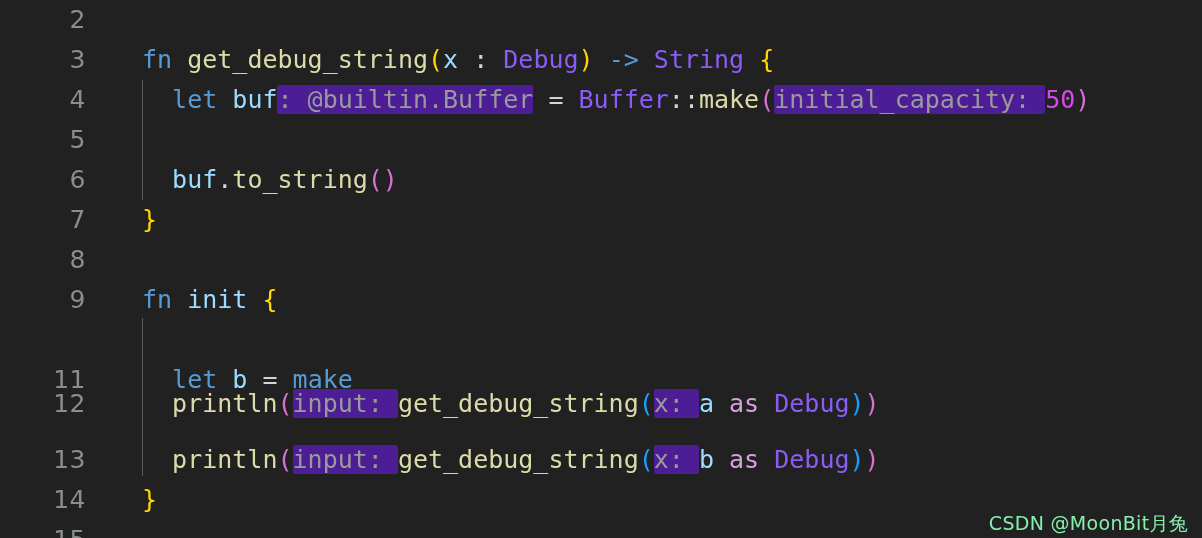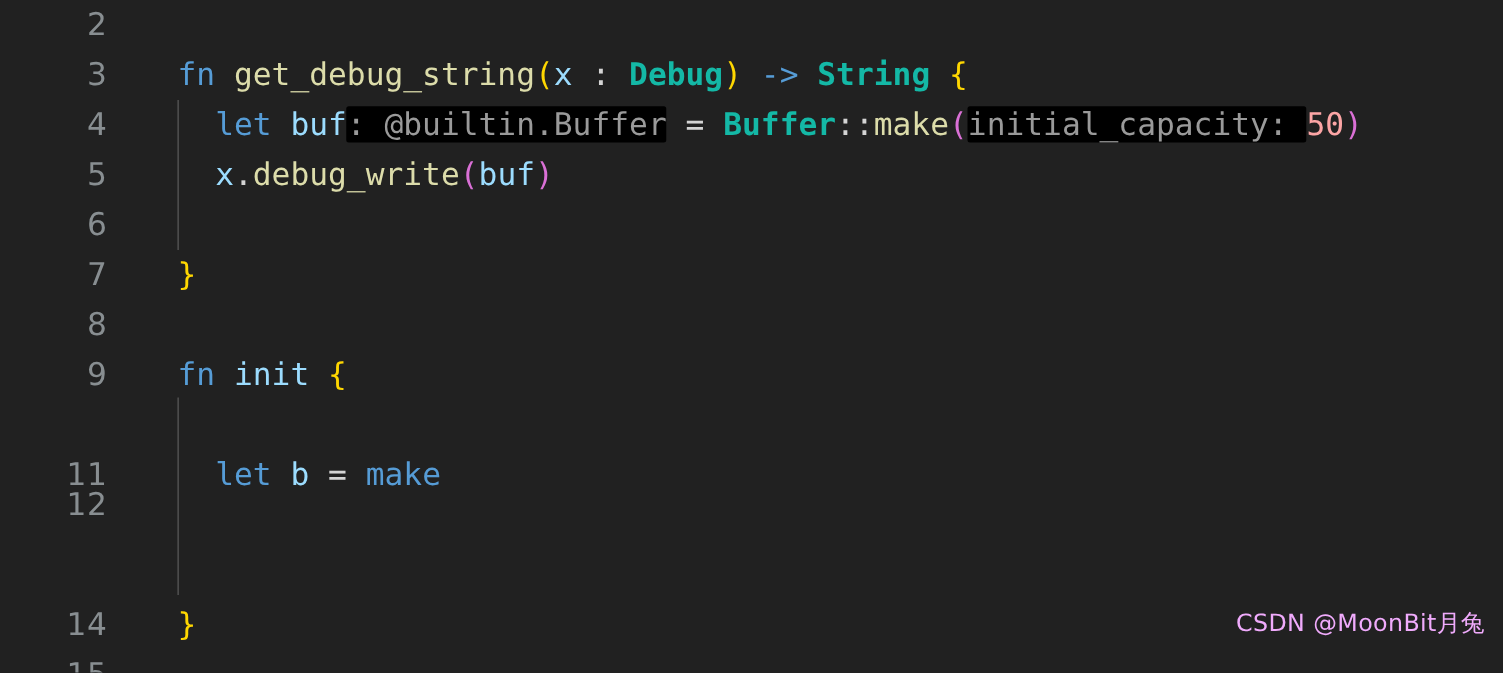--- a/index.html
+++ b/index.html
@@ -47,43 +47,43 @@
   
   .guide {
     position: absolute;
     width: 1px;
     background: #5a5a5a;
     left: 142px;
   }
   
   .kw       { color: #569cd6; }  
   .fname    { color: #dcdcaa; }  
-  .type     { color: #14b8a6; font-weight: bold; }  
+  .type     { color: #8b5cf6; }  
   .var      { color: #9cdcfe; }  
-  .num      { color: #fca5a5; }  
+  .num      { color: #d946ef; }  
   .op       { color: #d4d4d4; }  
   .arrow    { color: #569cd6; }  
   .kwas     { color: #d7a0df; }  
   .br-y     { color: #ffd700; }  
   .br-m     { color: #da70d6; }  
   .br-b     { color: #179fff; }  
   .colon    { color: #d4d4d4; }
   .dcolon   { color: #d4d4d4; }
   
   .hint {
     color: #9a9a9a;
-    background: #000000;
+    background: #4c1d95;
     border-radius: 2px;
     font-size: 25px;
   }
   .watermark {
     position: absolute;
     right: 14px;
-    bottom: 26px;
-    color: #f0abfc;
+    bottom: 1px;
+    color: #86efac;
     font-size: 19px;
     font-family: "DejaVu Sans", sans-serif;
     letter-spacing: 0.3px;
   }
 </style>
 </head>
 <body>
 
 <div id="editor">
 
@@ -100,25 +100,25 @@
     <span class="code"><span class="kw">fn</span> <span class="fname">get_debug_string</span><span class="br-y">(</span><span class="var">x</span><span class="colon"> : </span><span class="type">Debug</span><span class="br-y">)</span> <span class="arrow">-&gt;</span> <span class="type">String</span> <span class="br-y">{</span></span>
   </div>
 
   <div class="line" style="top:80px;position:absolute;width:100%;">
     <span class="ln">4</span>
     <span class="code">  <span class="kw">let</span> <span class="var">buf</span><span class="hint">: @builtin.Buffer</span> <span class="op">=</span> <span class="type">Buffer</span><span class="dcolon">::</span><span class="fname">make</span><span class="br-m">(</span><span class="hint">initial_capacity: </span><span class="num">50</span><span class="br-m">)</span></span>
   </div>
 
   <div class="line" style="top:120px;position:absolute;width:100%;">
     <span class="ln">5</span>
-    <span class="code">  <span class="var">x</span><span class="op">.</span><span class="fname">debug_write</span><span class="br-m">(</span><span class="var">buf</span><span class="br-m">)</span></span>
   </div>
 
   <div class="line" style="top:160px;position:absolute;width:100%;">
     <span class="ln">6</span>
+    <span class="code">  <span class="var">buf</span><span class="op">.</span><span class="fname">to_string</span><span class="br-m">(</span><span class="br-m">)</span></span>
   </div>
 
   <div class="line" style="top:200px;position:absolute;width:100%;">
     <span class="ln">7</span>
     <span class="code"><span class="br-y">}</span></span>
   </div>
 
   <div class="line" style="top:240px;position:absolute;width:100%;">
     <span class="ln">8</span>
     <span class="code"></span>
@@ -130,22 +130,27 @@
   </div>
 
 
   <div class="line" style="top:360px;position:absolute;width:100%;">
     <span class="ln">11</span>
     <span class="code">  <span class="kw">let</span> <span class="var">b</span> <span class="op">=</span> <span class="kw">make</span></span>
   </div>
 
   <div class="line" style="top:384px;position:absolute;width:100%;padding-left:12px;">
     <span class="ln">12</span>
+    <span class="code">  <span class="fname">println</span><span class="br-m">(</span><span class="hint">input: </span><span class="fname">get_debug_string</span><span class="br-b">(</span><span class="hint">x: </span><span class="var">a</span> <span class="kwas">as</span> <span class="type">Debug</span><span class="br-b">)</span><span class="br-m">)</span></span>
   </div>
 
+  <div class="line" style="top:440px;position:absolute;width:100%;">
+    <span class="ln">13</span>
+    <span class="code">  <span class="fname">println</span><span class="br-m">(</span><span class="hint">input: </span><span class="fname">get_debug_string</span><span class="br-b">(</span><span class="hint">x: </span><span class="var">b</span> <span class="kwas">as</span> <span class="type">Debug</span><span class="br-b">)</span><span class="br-m">)</span></span>
+  </div>
 
   <div class="line" style="top:480px;position:absolute;width:100%;">
     <span class="ln">14</span>
     <span class="code"><span class="br-y">}</span></span>
   </div>
 
   <div class="line" style="top:520px;position:absolute;width:100%;">
     <span class="ln">15</span>
     <span class="code"></span>
   </div>

